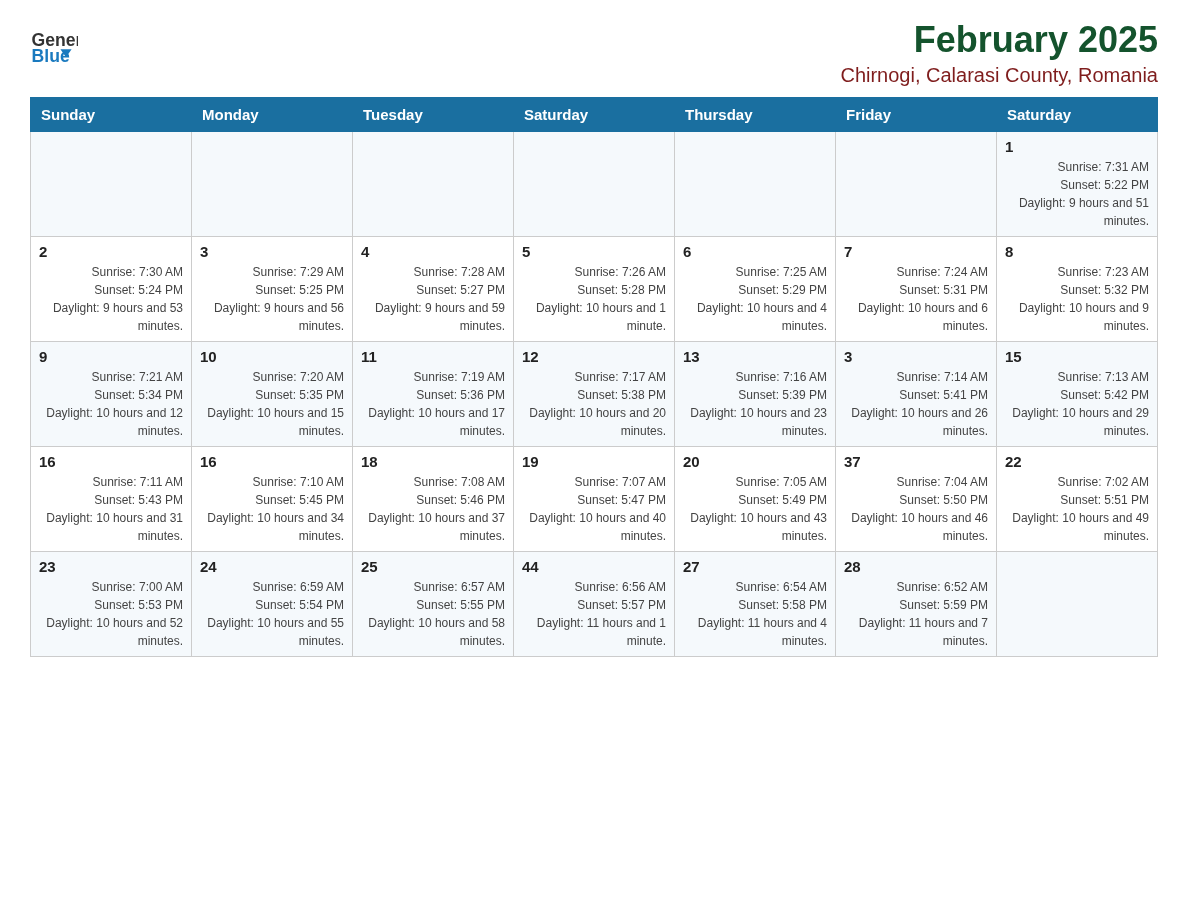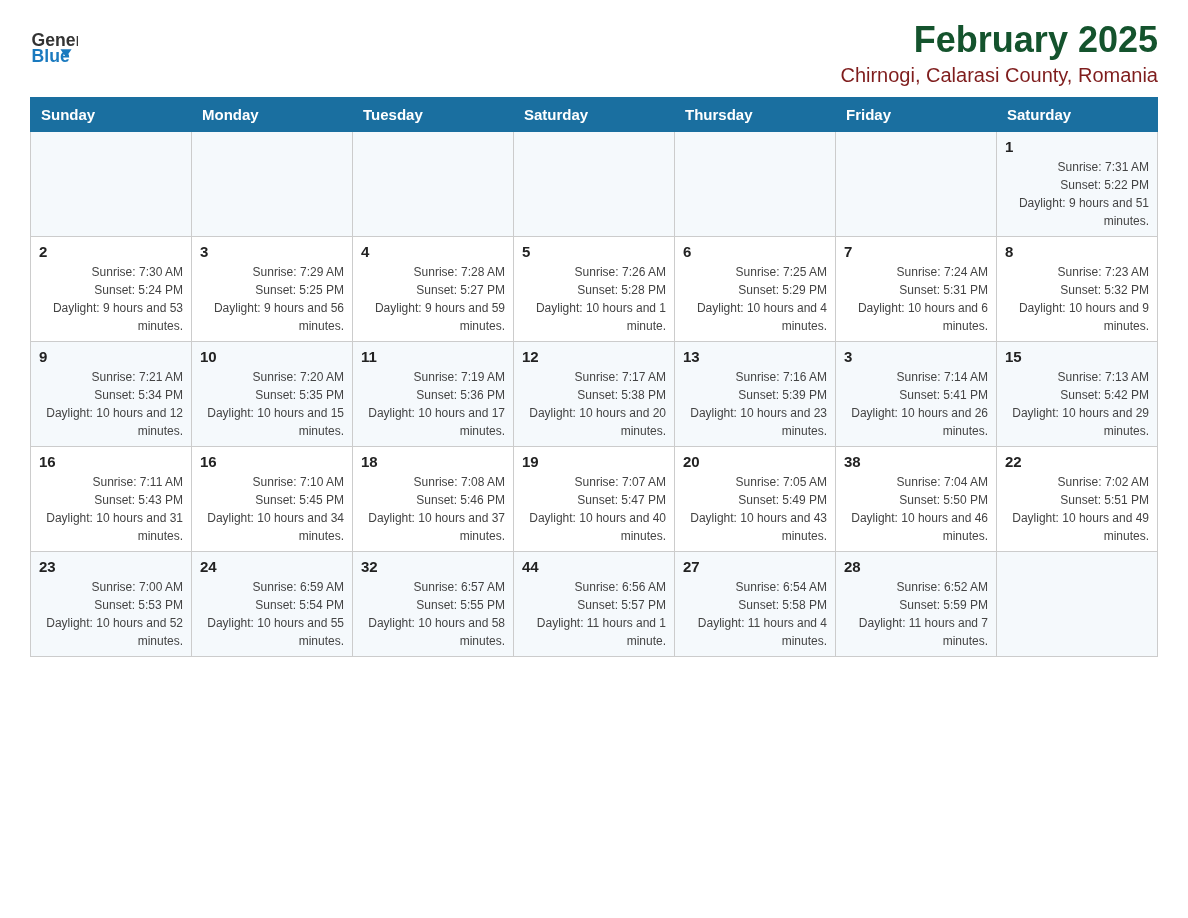--- a/index.html
+++ b/index.html
@@ -217,39 +217,39 @@
         </td>
         <td>
           <span class="day-num">19</span>
           <div class="day-info">Sunrise: 7:07 AM<br>Sunset: 5:47 PM<br>Daylight: 10 hours and 40 minutes.</div>
         </td>
         <td>
           <span class="day-num">20</span>
           <div class="day-info">Sunrise: 7:05 AM<br>Sunset: 5:49 PM<br>Daylight: 10 hours and 43 minutes.</div>
         </td>
         <td>
-          <span class="day-num">38</span>
+          <span class="day-num">37</span>
           <div class="day-info">Sunrise: 7:04 AM<br>Sunset: 5:50 PM<br>Daylight: 10 hours and 46 minutes.</div>
         </td>
         <td>
           <span class="day-num">22</span>
           <div class="day-info">Sunrise: 7:02 AM<br>Sunset: 5:51 PM<br>Daylight: 10 hours and 49 minutes.</div>
         </td>
       </tr>
       <tr class="week-row-5">
         <td>
           <span class="day-num">23</span>
           <div class="day-info">Sunrise: 7:00 AM<br>Sunset: 5:53 PM<br>Daylight: 10 hours and 52 minutes.</div>
         </td>
         <td>
           <span class="day-num">24</span>
           <div class="day-info">Sunrise: 6:59 AM<br>Sunset: 5:54 PM<br>Daylight: 10 hours and 55 minutes.</div>
         </td>
         <td>
-          <span class="day-num">32</span>
+          <span class="day-num">25</span>
           <div class="day-info">Sunrise: 6:57 AM<br>Sunset: 5:55 PM<br>Daylight: 10 hours and 58 minutes.</div>
         </td>
         <td>
           <span class="day-num">44</span>
           <div class="day-info">Sunrise: 6:56 AM<br>Sunset: 5:57 PM<br>Daylight: 11 hours and 1 minute.</div>
         </td>
         <td>
           <span class="day-num">27</span>
           <div class="day-info">Sunrise: 6:54 AM<br>Sunset: 5:58 PM<br>Daylight: 11 hours and 4 minutes.</div>
         </td>

